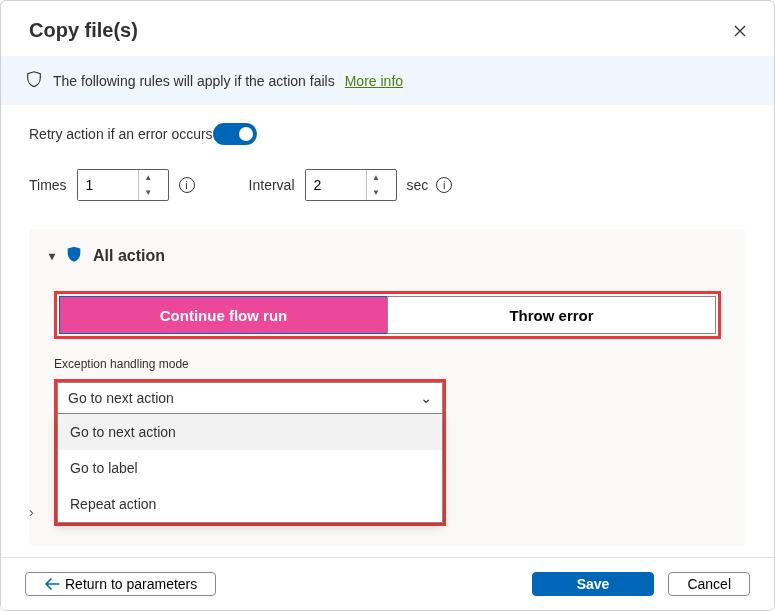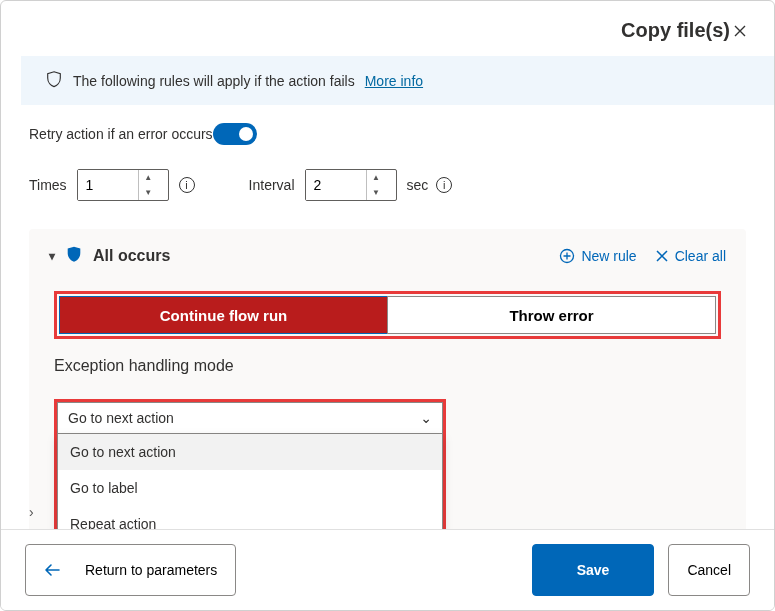--- a/index.html
+++ b/index.html
@@ -17,21 +17,21 @@
     width: 775px;
     height: 611px;
     border: 1px solid #d0d0d0;
     border-radius: 6px;
     position: relative;
     background: #fff;
     overflow: hidden;
   }
   .header {
     display: flex;
-    justify-content: flex-end;
+    justify-content: space-between;
     align-items: center;
     padding: 18px 24px 14px 28px;
   }
   .title {
     font-size: 20px;
     font-weight: 600;
   }
   .close-btn {
     cursor: pointer;
     width: 20px; height: 20px;
@@ -39,24 +39,23 @@
   }
   .close-btn svg { width: 16px; height: 16px; }
 
   .info-bar {
     background: #eff6fc;
     padding: 14px 24px;
     display: flex;
     align-items: center;
     gap: 10px;
     font-size: 14px;
-    margin-left: 20px;
   }
   .info-bar .shield-icon svg { width: 18px; height: 18px; }
-  .info-bar a { color: #0369a1; text-decoration: underline; }
+  .info-bar a { color: #4d7c0f; text-decoration: underline; }
 
   .body {
     padding: 18px 28px 0 28px;
   }
   .retry-row {
     display: flex;
     align-items: center;
     margin-bottom: 24px;
   }
   .toggle {
@@ -153,27 +152,27 @@
     flex: 1;
     height: 38px;
     font-size: 15px;
     font-weight: 600;
     border: 1px solid #8a8886;
     background: #fff;
     cursor: pointer;
     font-family: inherit;
   }
   .seg button.active {
-    background: #b91c1c;
+    background: #ec4899;
     color: #fff;
     border-color: #0067b8;
   }
   .seg button:first-child { border-right: none; }
 
-  .mode-label { font-size: 16px; margin: 0 5px 24px 5px; }
+  .mode-label { font-size: 12px; margin: 0 5px 8px 5px; }
   .combo-wrap {
     border: 3px solid #e83a3a;
     margin: 0 5px;
     width: 392px;
     position: relative;
   }
   .combo-select {
     background: #fff;
     border: 1px solid #8a8886;
     height: 32px;
@@ -206,29 +205,29 @@
   .footer {
     position: absolute;
     left: 0; right: 0; bottom: 0;
     border-top: 1px solid #e0e0e0;
     padding: 14px 24px;
     display: flex;
     justify-content: space-between;
     background: #fff;
   }
   .btn {
-    height: 52px;
+    height: 24px;
     border-radius: 4px;
     border: 1px solid #8a8886;
     background: #fff;
     padding: 0 18px;
     font-size: 14px;
     font-family: inherit;
     cursor: pointer;
-    display: inline-flex; align-items: center; gap: 25px;
+    display: inline-flex; align-items: center; gap: 5px;
   }
   .btn.primary {
     background: #0067b8;
     border-color: #0067b8;
     color: #fff;
     font-weight: 600;
     padding: 0 44px;
   }
   .footer-right { display: flex; gap: 14px; }
 </style>
@@ -291,36 +290,21 @@
 
     <div class="errors-panel">
       <div class="errors-header">
         <div class="errors-title">
           <span class="chev">▾</span>
           <span class="shield">
             <svg width="18" height="18" viewBox="0 0 20 20">
                 <path d="M10 2 L17 4 V9 C17 14 13.5 17.5 10 18.5 C6.5 17.5 3 14 3 9 V4 Z" fill="#0067b8"></path>
               </svg>
           </span>
-          <span>All occurs</span>
-        </div>
-        <div class="errors-actions">
-          <span class="link-btn blue">
-            <svg width="16" height="16" viewBox="0 0 16 16">
-                <circle cx="8" cy="8" r="6.5" fill="none" stroke="#0067b8" stroke-width="1.3"></circle>
-                <path d="M8 4.5 V11.5 M4.5 8 H11.5" stroke="#0067b8" stroke-width="1.3"></path>
-              </svg>
-            <span>New rule</span>
-          </span>
-          <span class="link-btn blue">
-            <svg width="14" height="14" viewBox="0 0 14 14">
-                <path d="M2 2 L12 12 M12 2 L2 12" stroke="#0067b8" stroke-width="1.5"></path>
-              </svg>
-            <span>Clear all</span>
-          </span>
+          <span>All action</span>
         </div>
       </div>
 
       <div class="seg-wrap">
         <div class="seg">
           <button class="active">Continue flow run</button>
           <button>Throw error</button>
         </div>
       </div>
 

